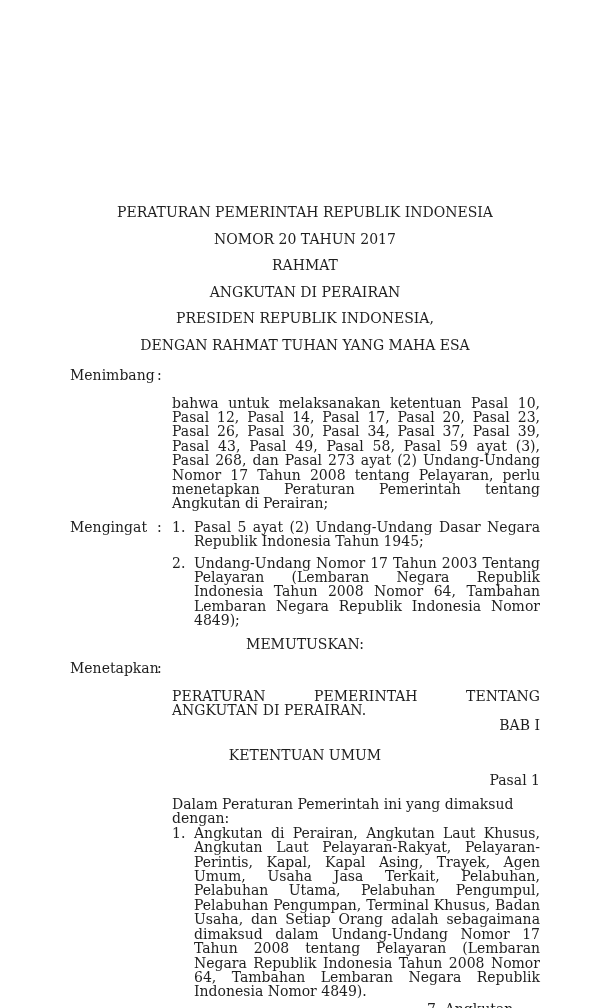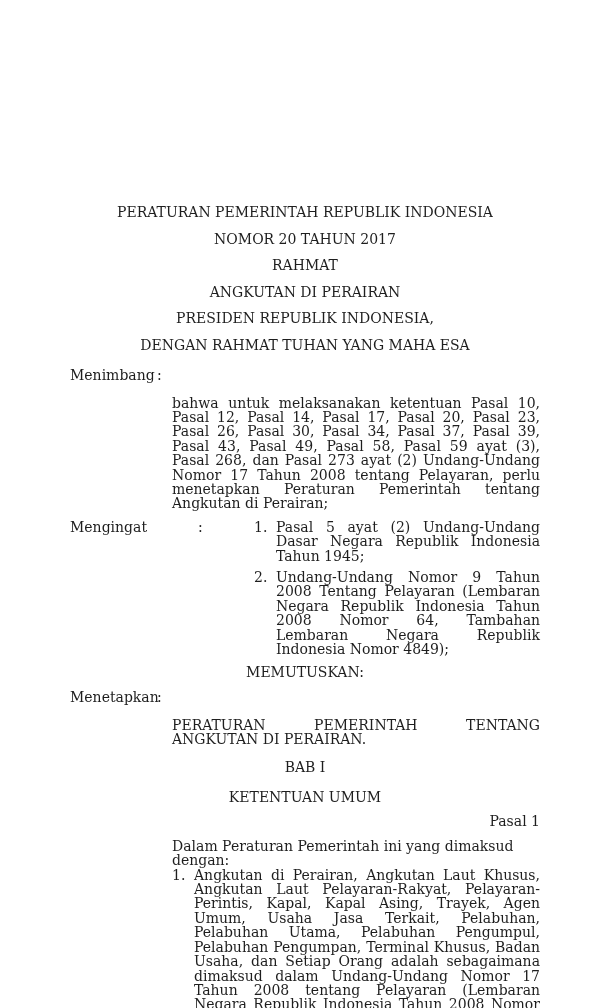--- a/index.html
+++ b/index.html
@@ -33,31 +33,31 @@
   }
   .clause {
     display: grid;
     grid-template-columns: 87px 15px 1fr;
     align-items: start;
   }
   .clause .label { text-align: left; }
   .clause .colon { text-align: left; }
   .just { text-align: justify; margin-top: 28px; }
   .section-menimbang { margin-top: 16px; }
-  .section-mengingat { margin-top: 9px; gap: 41px; }
+  .section-mengingat { margin-top: 9px; }
   .num-item { display: flex; }
   .num-item .num { width: 22px; flex: 0 0 22px; }
   .num-item .itext { flex: 1 1 auto; text-align: justify; }
   .num-item + .num-item { margin-top: 7px; }
   .center-heading {
     text-align: center;
     margin-top: 9px;
     margin-bottom: 10px;
   }
-  .bab-number { text-align: center; margin-top: 13px; }
+  .bab-number { text-align: right; }
   .bab-title  { text-align: center; margin-top: 16px; }
   .pasal-heading { text-align: right; margin-top: 10px; margin-bottom: 10px; }
   .pasal-body { margin-left: 102px; }
   .pasal-intro { text-align: left; }
   .catchword {
     text-align: right;
     margin-top: 3px;
     white-space: pre;
   }
 </style>
@@ -85,21 +85,21 @@
     <div class="clause section-mengingat">
       <div class="label">Mengingat</div>
       <div class="colon">:</div>
       <div>
         <div class="num-item">
           <div class="num">1.</div>
           <div class="itext">Pasal 5 ayat (2) Undang-Undang Dasar Negara Republik Indonesia Tahun 1945;</div>
         </div>
         <div class="num-item">
           <div class="num">2.</div>
-          <div class="itext">Undang-Undang Nomor 9 Tahun 2008 Tentang Pelayaran (Lembaran Negara Republik Indonesia Tahun 2008 Nomor 64, Tambahan Lembaran Negara Republik Indonesia Nomor 4849);</div>
+          <div class="itext">Undang-Undang Nomor 17 Tahun 2003 Tentang Pelayaran (Lembaran Negara Republik Indonesia Tahun 2008 Nomor 64, Tambahan Lembaran Negara Republik Indonesia Nomor 4849);</div>
         </div>
       </div>
     </div>
 
     <div class="center-heading">MEMUTUSKAN:</div>
 
     <div class="clause">
       <div class="label">Menetapkan</div>
       <div class="colon">:</div>
       <div class="just">PERATURAN PEMERINTAH TENTANG ANGKUTAN DI PERAIRAN.</div>

